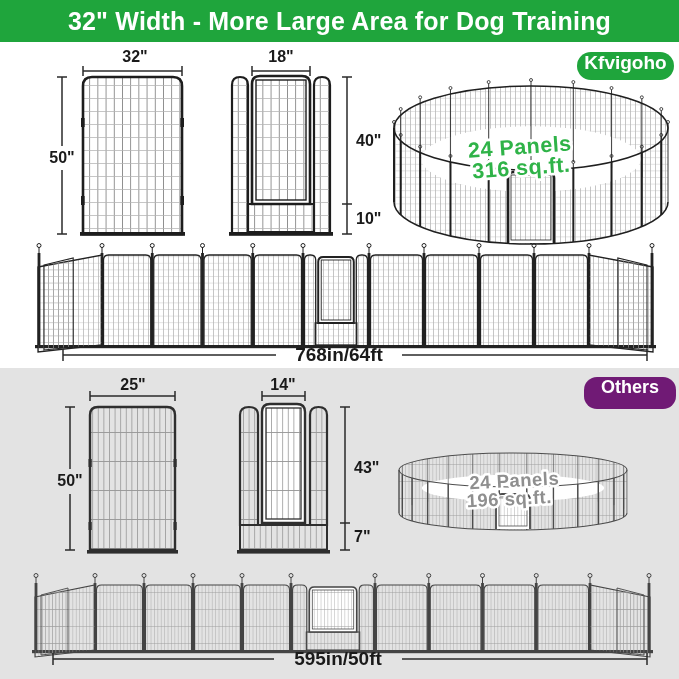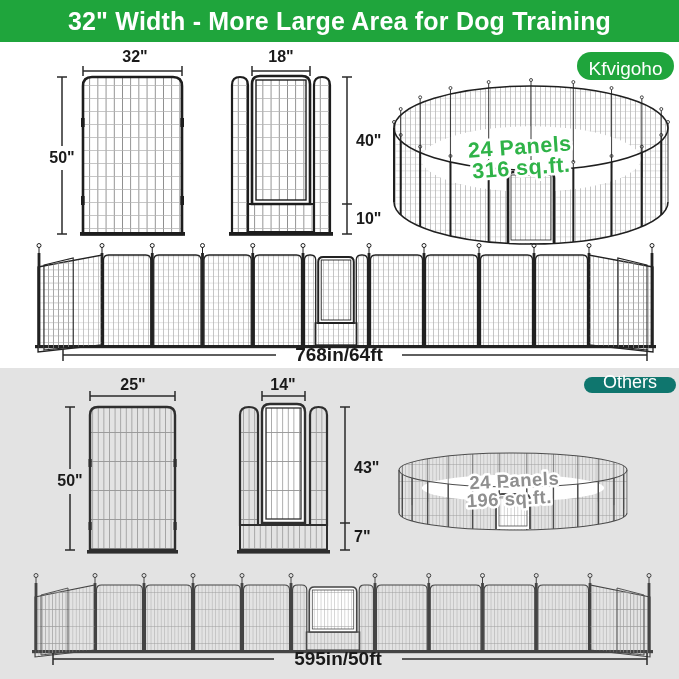--- a/index.html
+++ b/index.html
@@ -2,24 +2,24 @@
 <html><head>
 <meta charset="utf-8">
 <style>
   html,body{margin:0;padding:0;background:#fff;}
   .stage{position:relative;width:679px;height:679px;background:#ffffff;overflow:hidden;
          font-family:"Liberation Sans",sans-serif;}
   .header{position:absolute;left:0;top:0;width:679px;height:42px;background:#1fa53c;
           display:flex;align-items:center;justify-content:center;}
   .header-title{color:#ffffff;font-size:25px;font-weight:800;letter-spacing:0.2px;white-space:nowrap;}
   .section-gray{position:absolute;left:0;top:368px;width:679px;height:311px;background:#e3e3e3;}
-  .badge{position:absolute;display:flex;align-items:flex-end;justify-content:center;
-         color:#fff;font-weight:400;border-radius:14px;}
+  .badge{position:absolute;display:flex;align-items:flex-start;justify-content:center;
+         color:#fff;font-weight:700;border-radius:14px;}
   .badge-kfvigoho{left:577px;top:52px;width:97px;height:28px;background:#1fa53c;font-size:19px;}
-  .badge-others{left:584px;top:377px;width:92px;height:16px;background:#0f766e;font-size:18px;border-radius:13px;}
+  .badge-others{left:584px;top:377px;width:92px;height:32px;background:#701a75;font-size:18px;border-radius:13px;}
   svg{position:absolute;overflow:visible;}
   .mline{stroke:#2a2a2a;stroke-width:1.5;fill:none;}
   .dim{font-size:16px;font-weight:700;fill:#1a1a1a;}
   .total{font-size:19px;font-weight:700;fill:#1a1a1a;}
   .pen-label{font-weight:800;paint-order:stroke;stroke:#ffffff;stroke-linejoin:round;letter-spacing:0.5px;}
 </style>
 </head>
 <body>
 
 <div class="stage">

